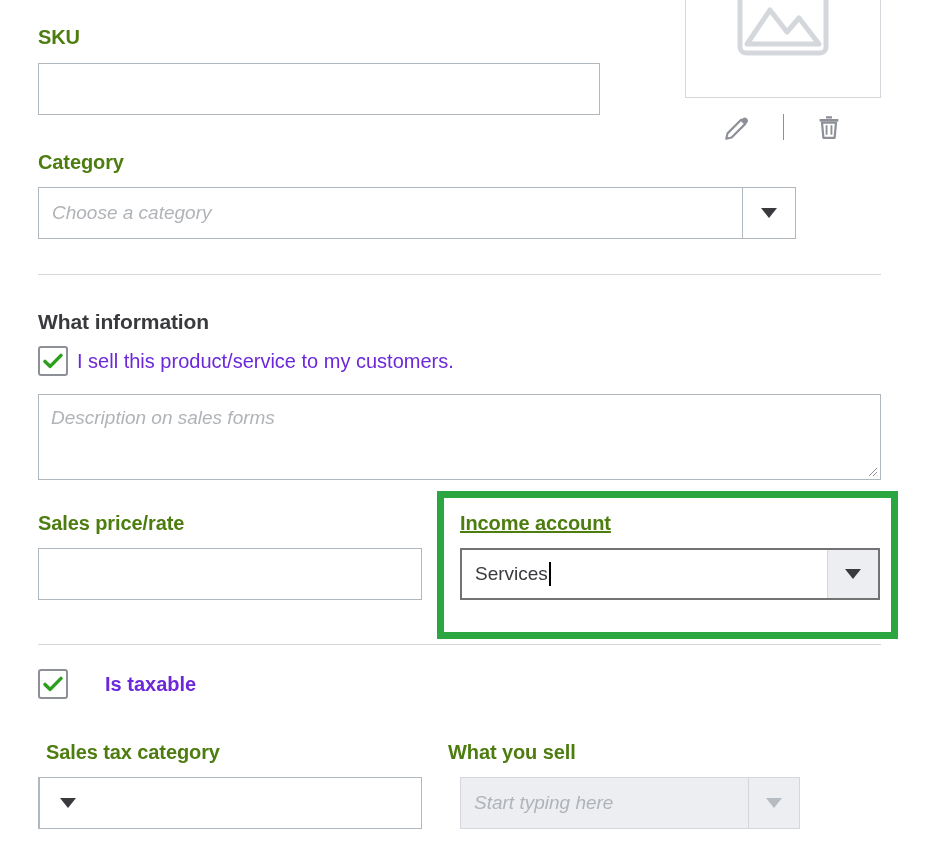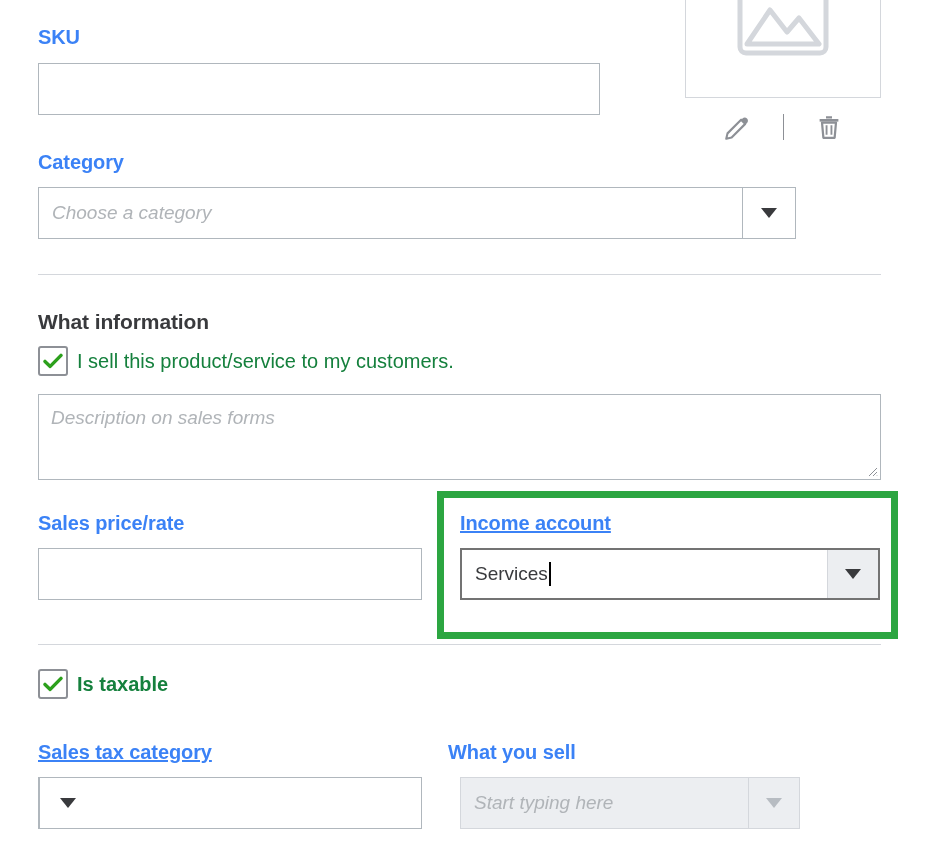--- a/index.html
+++ b/index.html
@@ -21,21 +21,21 @@
     position: absolute;
     left: 0; top: 0;
     width: 927px;
     height: 860px;
   }
 
   
   .field-label {
     font-size: 20px;
     font-weight: 700;
-    color: #3b82f6;
+    color: #4d7c0f;
     letter-spacing: -0.1px;
     line-height: 24px;
     white-space: nowrap;
   }
 
   
   .text-input {
     box-sizing: border-box;
     border: 1px solid #b0b7bd;
     background: #ffffff;
@@ -153,21 +153,21 @@
     display: flex;
     align-items: center;
     justify-content: center;
   }
   .checkrow {
     display: flex;
     align-items: center;
   }
   .check-label {
     font-size: 20px;
-    color: #15803d;
+    color: #6d28d9;
     margin-left: 9px;
     white-space: nowrap;
   }
   .check-label.bold {
     font-weight: 700;
   }
 
   
   .divider {
     background: #d4d7dc;
@@ -296,30 +296,30 @@
       </div>
     <div class="combo-btn" style="width:50px;">
       <span class="caret"></span>
     </div>
   </div>
 
   <div class="abs annot-box" style="left:437px; top:491px; width:461px; height:148px;"></div>
 
   <div class="abs divider" style="left:38px; top:644px; width:843px;"></div>
 
-  <div class="abs checkrow" style="left:38px; top:669px;">
+  <div class="abs checkrow" style="left:38px; top:669px;gap:28px;">
     <span class="checkbox">
       <svg width="20" height="16" viewBox="0 0 20 16">
         <path d="M2 8.4 L7.2 13.4 L18 2.4" fill="none" stroke="#2ca01c" stroke-width="3.4" stroke-linecap="round" stroke-linejoin="round"></path>
       </svg>
     </span>
     <span class="check-label bold">Is taxable</span>
   </div>
 
-  <div class="abs field-label" style="left:38px; top:740px;text-decoration:underline;">Sales tax category</div>
+  <div class="abs field-label" style="left:46px; top:740px;">Sales tax category</div>
 
   <div class="abs combo" style="left:38px; top:777px; width:384px; height:52px;">
     <div class="combo-btn" style="width:56px;">
       <span class="caret"></span>
     </div>
   </div>
 
   <div class="abs field-label" style="left:448px; top:740px;">What you sell</div>
 
   <div class="abs combo disabled" style="left:460px; top:777px; width:340px; height:52px;">

